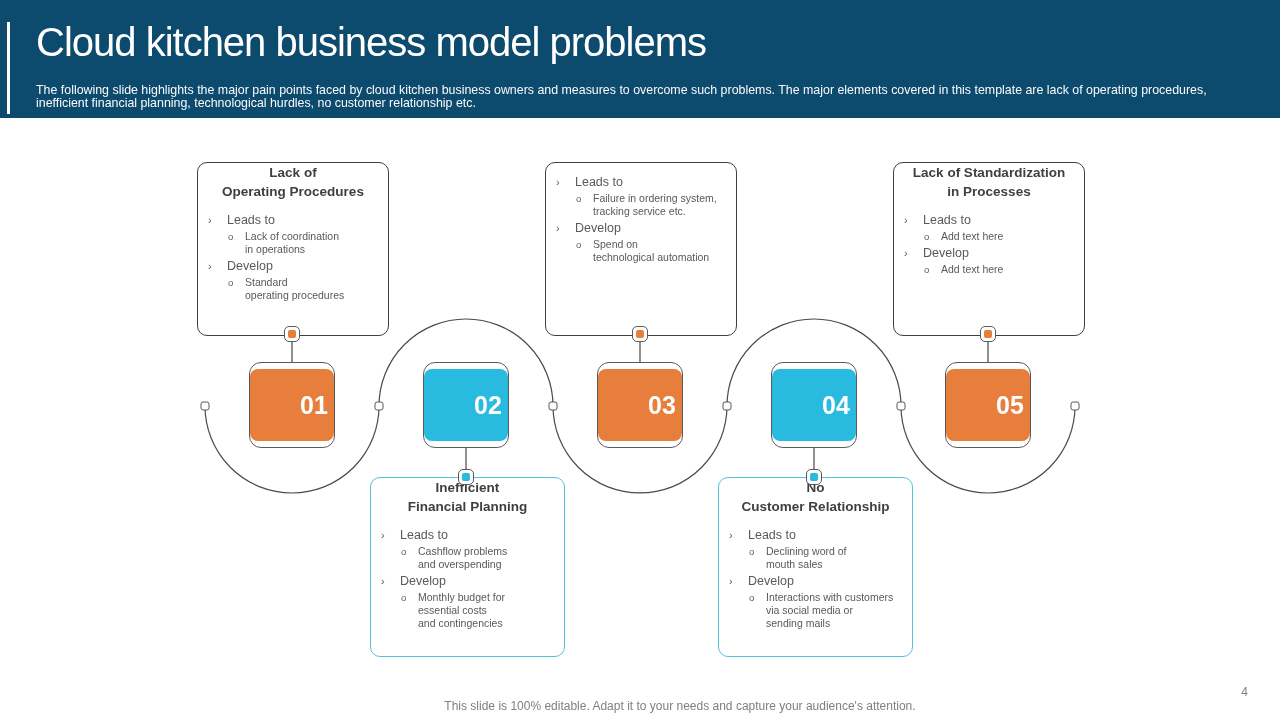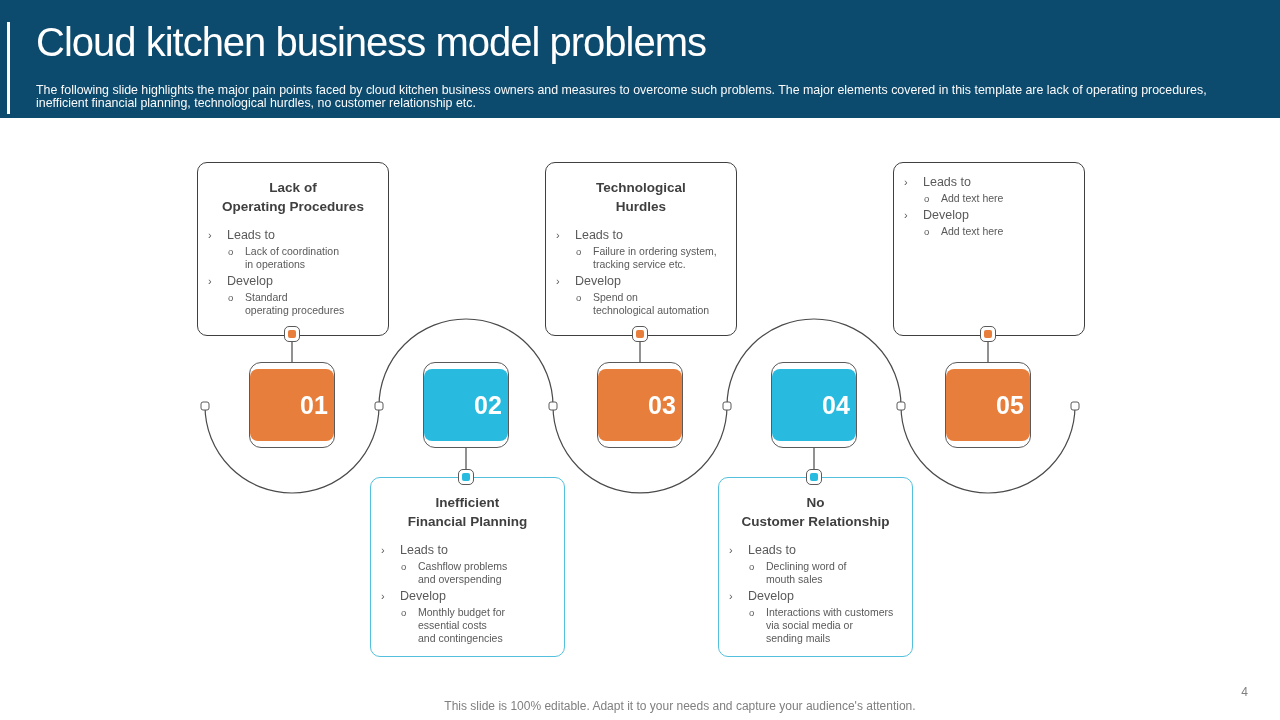--- a/index.html
+++ b/index.html
@@ -11,21 +11,21 @@
   .accent-bar { position:absolute; left:7px; top:22px; width:3px; height:92px; background:#ffffff; }
   .slide-title { position:absolute; left:36px; top:20px; font-size:40px; letter-spacing:-1px;
                  font-weight:400; color:#ffffff; white-space:nowrap; }
   .slide-subtitle { position:absolute; left:36px; top:84px; width:1192px; font-size:12.4px;
                     line-height:13px; color:#fbfbfb; }
 
   
   .card { position:absolute; background:#ffffff; border-radius:10px; z-index:2; }
   .card.top { top:162px; height:172px; width:190px; border:1px solid var(--border-dark); }
   .card.bottom { top:477px; height:178px; width:193px; border:1px solid var(--border-cyan); }
-  .card-title { margin-top:15px; text-align:center; font-weight:bold; font-size:13.5px;
+  .card-title { text-align:center; font-weight:bold; font-size:13.5px;
                 line-height:19px; color:#3f3f3f; white-space:pre-line; }
   .bullets { margin-top:11px; }
   .lv1 { display:flex; align-items:baseline; margin-left:10px; }
   .lv1 .mk { width:19px; font-size:11px; color:#595959; flex:none; }
   .lv1 .tx { font-size:12.5px; color:#595959; line-height:17px; }
   .lv2 { display:flex; align-items:baseline; margin-left:30px; margin-top:1px; margin-bottom:2px; }
   .lv2 .mk { width:17px; font-size:9.5px; color:#595959; flex:none; }
   .lv2 .tx { font-size:10.5px; color:#595959; line-height:13px; white-space:pre-line; }
 
   
@@ -95,22 +95,20 @@
         </div>
       <div class="lv2">
           <span class="mk">o</span>
           <span class="tx">Standard
 operating procedures</span>
         </div>
     </div>
   </div>
 
   <div class="card top" style="left:545px">
-    <div class="card-title">Technological
-Hurdles</div>
     <div class="bullets">
       <div class="lv1">
           <span class="mk">›</span>
           <span class="tx">Leads to</span>
         </div>
       <div class="lv2">
           <span class="mk">o</span>
           <span class="tx">Failure in ordering system,
 tracking service etc.</span>
         </div>
@@ -120,20 +118,22 @@
         </div>
       <div class="lv2">
           <span class="mk">o</span>
           <span class="tx">Spend on
 technological automation</span>
         </div>
     </div>
   </div>
 
   <div class="card top" style="left:893px">
+    <div class="card-title">Lack of Standardization
+in Processes</div>
     <div class="bullets">
       <div class="lv1">
           <span class="mk">›</span>
           <span class="tx">Leads to</span>
         </div>
       <div class="lv2">
           <span class="mk">o</span>
           <span class="tx">Add text here</span>
         </div>
       <div class="lv1">

